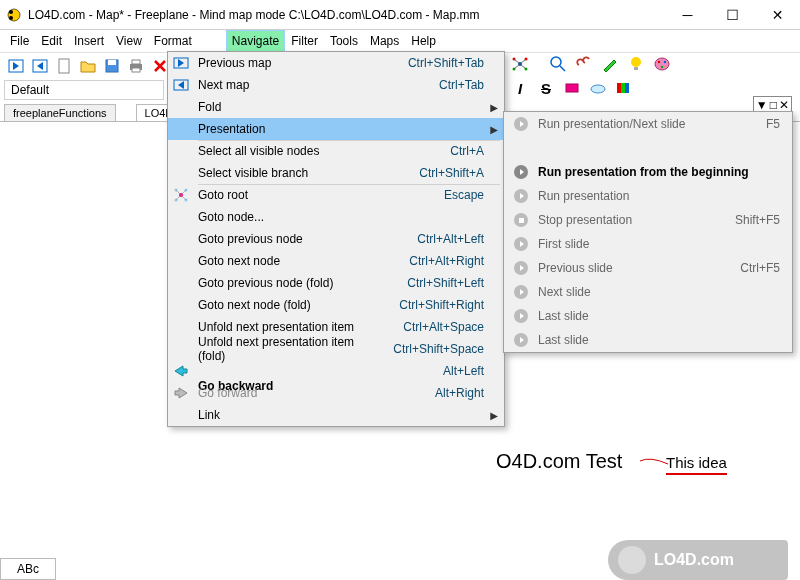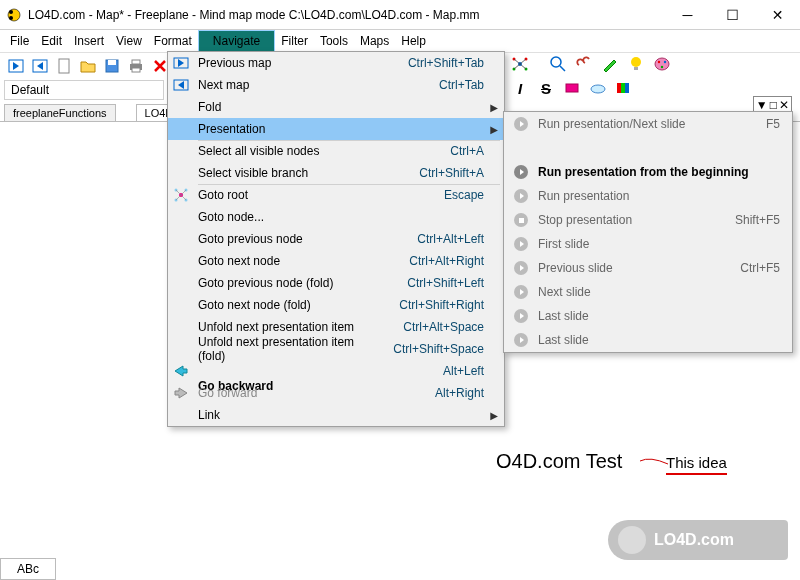--- a/index.html
+++ b/index.html
@@ -6,21 +6,21 @@
 body { width: 800px; height: 580px; background: #fff; overflow: hidden; position: relative; }
 
 .titlebar { height: 30px; display: flex; align-items: center; padding: 0 0 0 6px; border-bottom: 1px solid #d0d0d0; background: #fff; }
 .titlebar .app-icon { width: 16px; height: 16px; margin-right: 6px; }
 .titlebar .title { flex: 1; color: #000; }
 .win-controls { display: flex; height: 100%; }
 .win-btn { width: 45px; display: flex; align-items: center; justify-content: center; font-size: 14px; font-family: Arial; }
 
 .menubar { height: 22px; display: flex; align-items: stretch; padding: 0 4px; background: #fff; }
 .menubar .mitem { padding: 2px 6px; display: flex; align-items: center; }
-.menubar .mitem.active { background: #0f766e; border: 1px solid #99d1ff; padding: 1px 14px; }
+.menubar .mitem.active { background: #86efac; border: 1px solid #99d1ff; padding: 1px 5px; margin-left: 28px; }
 
 .toolbar { height: 26px; display: flex; align-items: center; padding: 2px 4px; border-top: 1px solid #e0e0e0; }
 .tool-icon { width: 22px; height: 22px; display: flex; align-items: center; justify-content: center; margin: 0 1px; cursor: pointer; }
 .tool-icon svg { width: 18px; height: 18px; }
 
 .default-label { padding: 2px 6px; border: 1px solid #d0d0d0; width: 160px; height: 20px; margin: 2px 4px; }
 
 .tabs { display: flex; padding: 2px 4px 0 4px; border-bottom: 1px solid #bbb; }
 .tab { padding: 2px 8px; border: 1px solid #bbb; border-bottom: none; margin-right: 20px; background: #f0f0f0; font-size: 11px; }
 .tab.active { background: #fff; }
@@ -52,21 +52,21 @@
 .sm-row.bold { color: #000; font-weight: bold; margin-top: 24px; }
 .sm-row.bold .sm-dot { background: #888; }
 .sm-row.stop .sm-dot::after { border: none; width: 5px; height: 5px; background: #fff; }
 
 .toolbar2 { position: absolute; left: 508px; top: 53px; display: flex; gap: 2px; }
 .toolbar2b { position: absolute; left: 508px; top: 77px; display: flex; gap: 2px; }
 .right-panel-ctrl { position: absolute; right: 8px; top: 96px; border: 1px solid #888; background: #fff; padding: 1px 2px; display: flex; gap: 2px; align-items: center; font-family: Arial; font-size: 11px; }
 
 .statusbar { position: absolute; bottom: 0; left: 0; width: 56px; height: 22px; border: 1px solid #bbb; display: flex; align-items: center; justify-content: center; background: #fff; }
 
-.watermark { position: absolute; right: 12px; bottom: 20px; width: 180px; height: 40px; background: #aaa; border-radius: 20px 4px 4px 20px; display: flex; align-items: center; padding-left: 10px; opacity: 0.7; }
+.watermark { position: absolute; right: 12px; bottom: 0; width: 180px; height: 40px; background: #aaa; border-radius: 20px 4px 4px 20px; display: flex; align-items: center; padding-left: 10px; opacity: 0.7; }
 .watermark .circ { width: 28px; height: 28px; border-radius: 50%; background: #ccc; margin-right: 8px; }
 .watermark .txt { color: #fff; font-size: 16px; font-weight: bold; }
 </style>
 </head>
 <body>
 
 <div class="titlebar">
   <svg class="app-icon" viewBox="0 0 16 16">
       <circle cx="8" cy="8" r="6" fill="#ffcc00" stroke="#000" stroke-width="0.6"></circle>
       <circle cx="5" cy="5" r="2" fill="#000"></circle>

